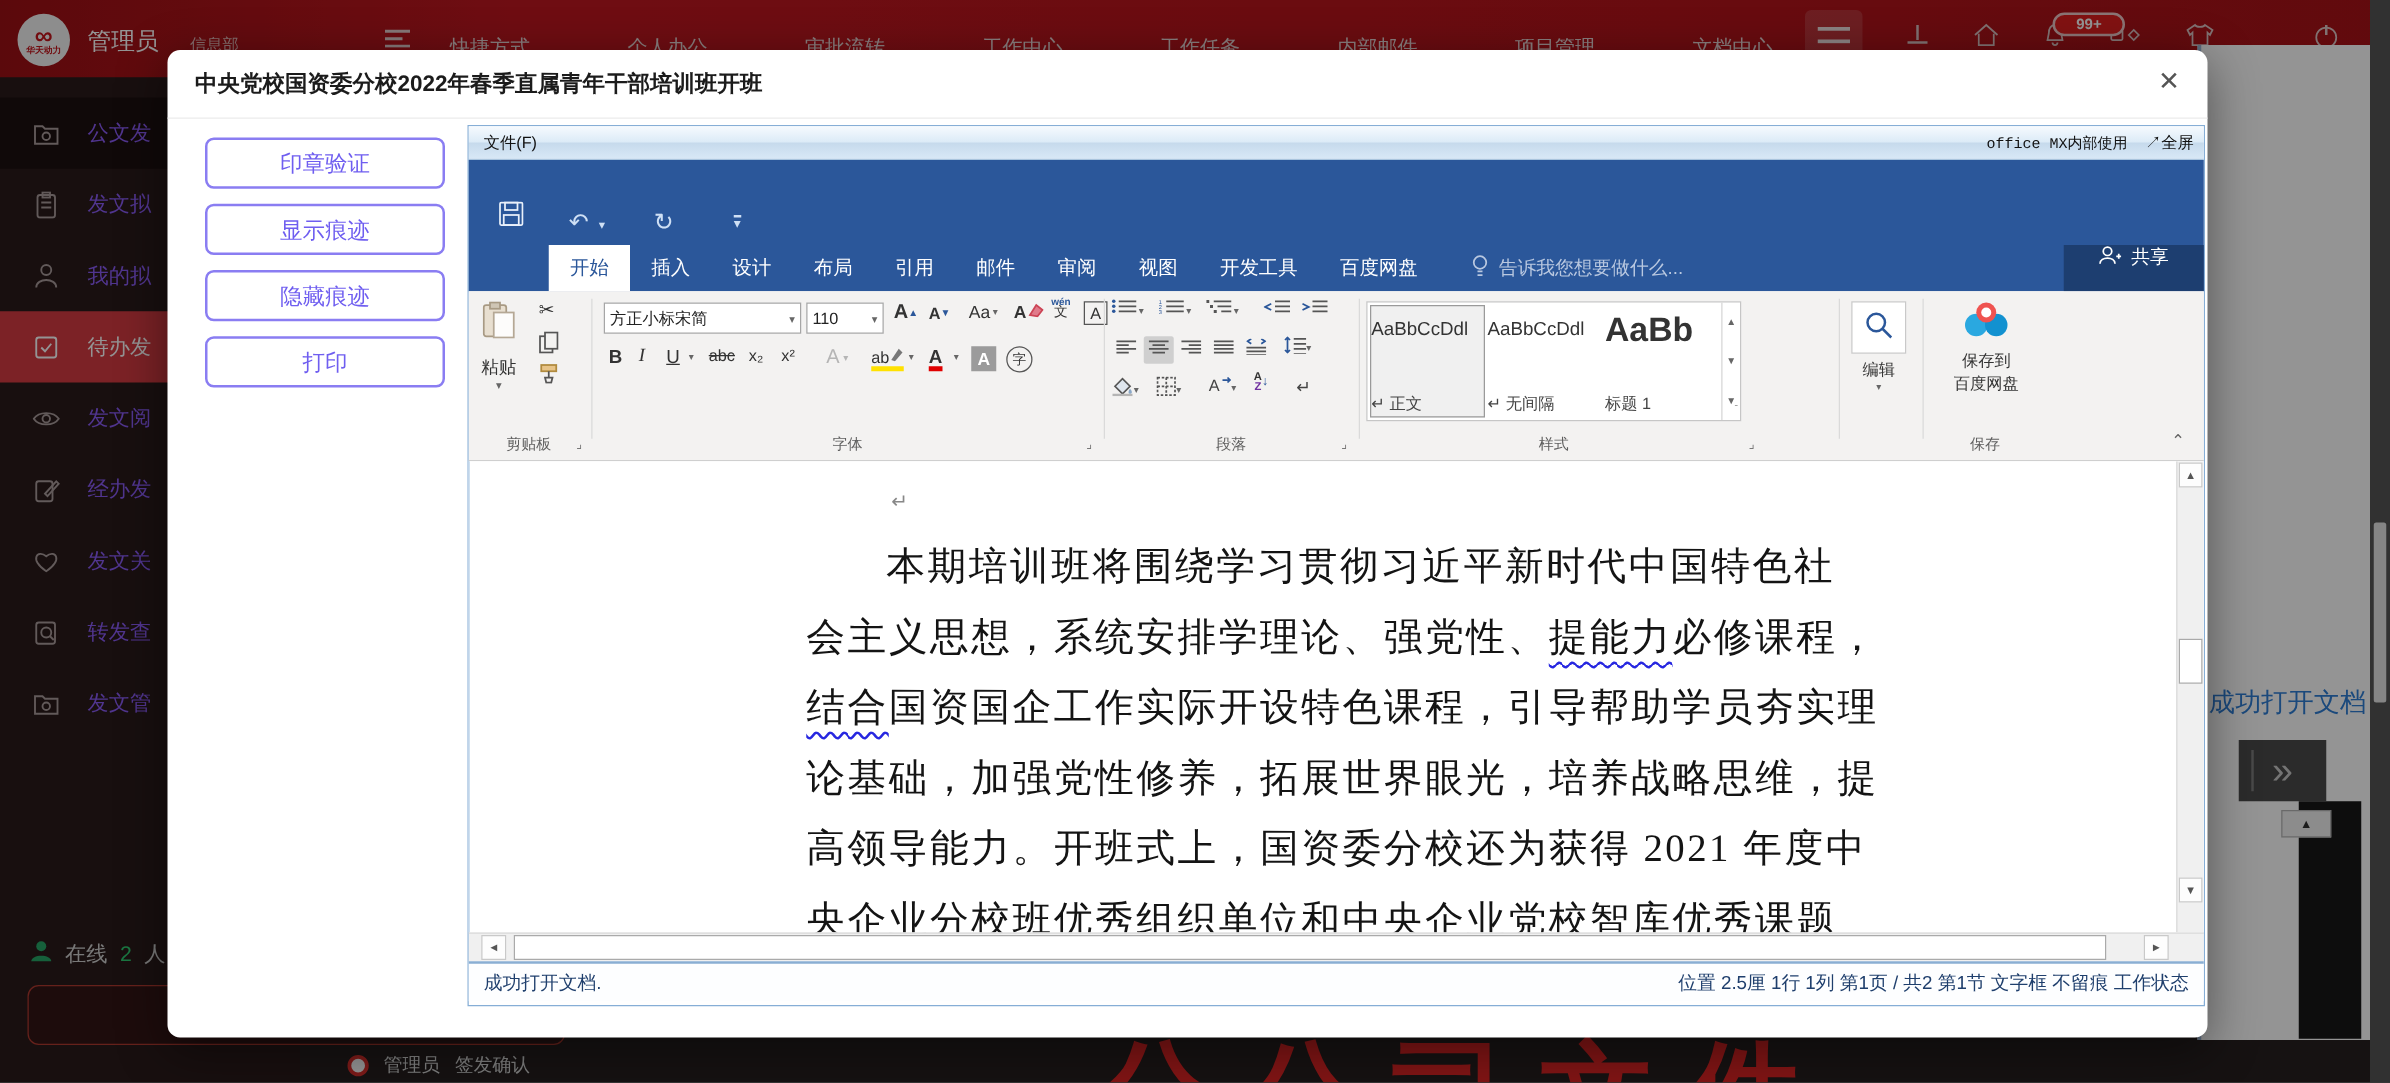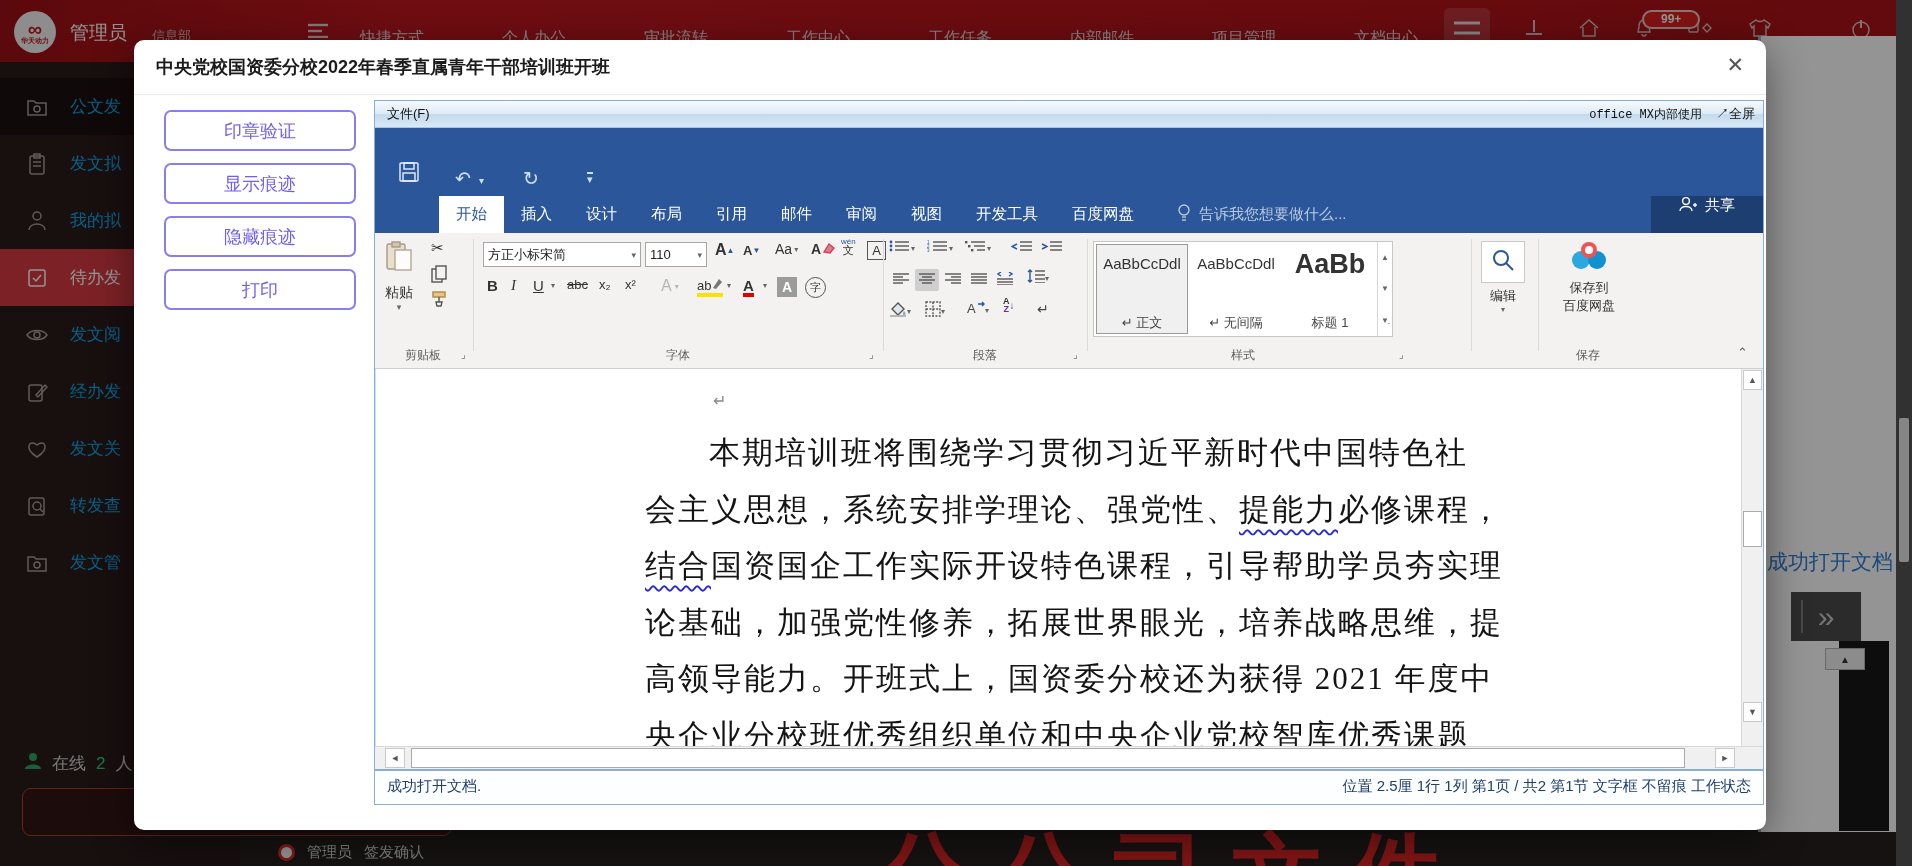--- a/index.html
+++ b/index.html
@@ -21,21 +21,21 @@
   .topnav .nav-item{color:#ecd9d9;font-size:16px;padding:14px 0 0 0;margin-right:78px;white-space:nowrap;}
   .tb-icons{position:absolute;right:140px;top:8px;display:flex;align-items:center;gap:34px;color:#ddc4c4;}
   .tb-iconbox{width:46px;height:44px;border-radius:5px;background:rgba(255,255,255,.14);
               display:flex;align-items:center;justify-content:center;}
   .bell-wrap{position:relative;}
   .badge{position:absolute;left:8px;top:-8px;background:#e02020;color:#fff;border:2px solid #f0c9c9;
          font-size:12px;font-weight:bold;border-radius:10px;padding:0 17px;line-height:15px;}
   .tb-power{position:absolute;right:40px;top:18px;}
 
   .sidebar{position:absolute;left:0;top:62px;width:240px;height:804px;background:#2a1b1b;}
-  .side-item{position:absolute;left:0;width:240px;height:57px;display:flex;align-items:center;color:#0ea5e9;font-size:17px;}
+  .side-item{position:absolute;left:0;width:240px;height:57px;display:flex;align-items:center;color:#8b5cf6;font-size:17px;}
   .side-item .s-ico{width:22px;height:22px;margin:0 22px 0 26px;flex:none;}
   .side-item.first{background:#1d1010;}
   .side-item.active{background:#d63c43;color:#fff;}
   .online{position:absolute;left:24px;top:752px;display:flex;align-items:center;gap:10px;color:#cfcfcf;font-size:17px;}
   .online .cnt{color:#2ecc71;}
   .side-bigbtn{position:absolute;left:22px;top:788px;width:430px;height:48px;border:1px solid #b03a30;
                border-radius:9px;background:rgba(70,15,15,.35);}
 
   
   .right-panel{position:absolute;left:1758px;top:36px;width:138px;height:796px;background:#fff;border-left:3px solid #9fb8d8;}
@@ -89,21 +89,21 @@
   .combo{position:absolute;height:25px;background:#fff;border:1px solid #a6a6a6;font-size:13px;color:#222;
          display:flex;align-items:center;padding:0 4px;justify-content:space-between;}
   .combo .car{font-size:9px;color:#666;margin-left:4px;}
   .rbtn{position:absolute;display:flex;align-items:center;justify-content:center;color:#333;}
   .mi{display:flex;align-items:center;justify-content:center;width:24px;height:22px;border-radius:2px;}
   .mi.sel{background:#cfcfcf;}
   .u-red{border-bottom:4px solid #e00000;}
   .u-yel{border-bottom:4px solid #ffe100;}
   .ghosted{color:#b5b5b5;}
   .stylebox{position:absolute;left:718px;top:8px;width:300px;height:96px;background:#fff;border:1px solid #c6c6c6;display:flex;}
-  .st-item{width:92px;margin:2px 0 2px 2px;display:flex;flex-direction:column;align-items:center;justify-content:center;color:#333;gap:33px;}
+  .st-item{width:92px;margin:2px 0 2px 2px;display:flex;flex-direction:column;justify-content:center;color:#333;gap:33px;}
   .st-item .pv{font-size:15px;line-height:34px;white-space:nowrap;}
   .st-item.big .pv{font-size:27px;font-weight:bold;}
   .st-item .nm{font-size:13px;color:#444;white-space:nowrap;}
   .st-item.selected{border:1px solid #9a9a9a;background:#f0f0f0;}
   .st-scroll{margin-left:auto;width:15px;border-left:1px solid #d6d6d6;display:flex;flex-direction:column;}
   .st-scroll span{flex:1;display:flex;align-items:center;justify-content:center;font-size:8px;color:#666;}
   .editbox{position:absolute;left:1106px;top:8px;width:44px;height:42px;background:#fff;border:1px solid #c9c9c9;
            display:flex;align-items:center;justify-content:center;}
   .collapse{position:absolute;left:1362px;top:112px;font-size:13px;color:#666;}
 
@@ -405,21 +405,21 @@
             <span style="font-size:8px;color:#666;margin-left:2px;">▾</span>
           </span>
         <span class="rbtn" style="left:436px;top:8px;font-size:14px;font-weight:bold;">
             <span>A</span>
             <span class="ico"><svg width="14" height="12" viewBox="0 0 14 12" fill="none" stroke="#555" stroke-width="1.4">
                 <path d="M3 10 L8 2 L13 6 L9 11 Z" fill="#e07a8a" stroke="#c45"></path>
               </svg></span>
           </span>
         <span class="rbtn" style="left:466px;top:4px;">
           <span style="display:flex;flex-direction:column;align-items:center;line-height:9px;">
-              <span style="font-size:8px;color:#2b579a;">wén</span>
+              <span style="font-size:8px;color:#2b579a;font-weight:bold;">wén</span>
               <span style="font-size:11px;">文</span>
             </span>
         </span>
         <span class="rbtn" style="left:492px;top:8px;width:19px;height:19px;border:1px solid #555;font-size:13px;">
             <span>A</span>
           </span>
 
         <span class="rbtn" style="left:112px;top:44px;font-size:15px;font-weight:bold;">
             <span>B</span>
           </span>

